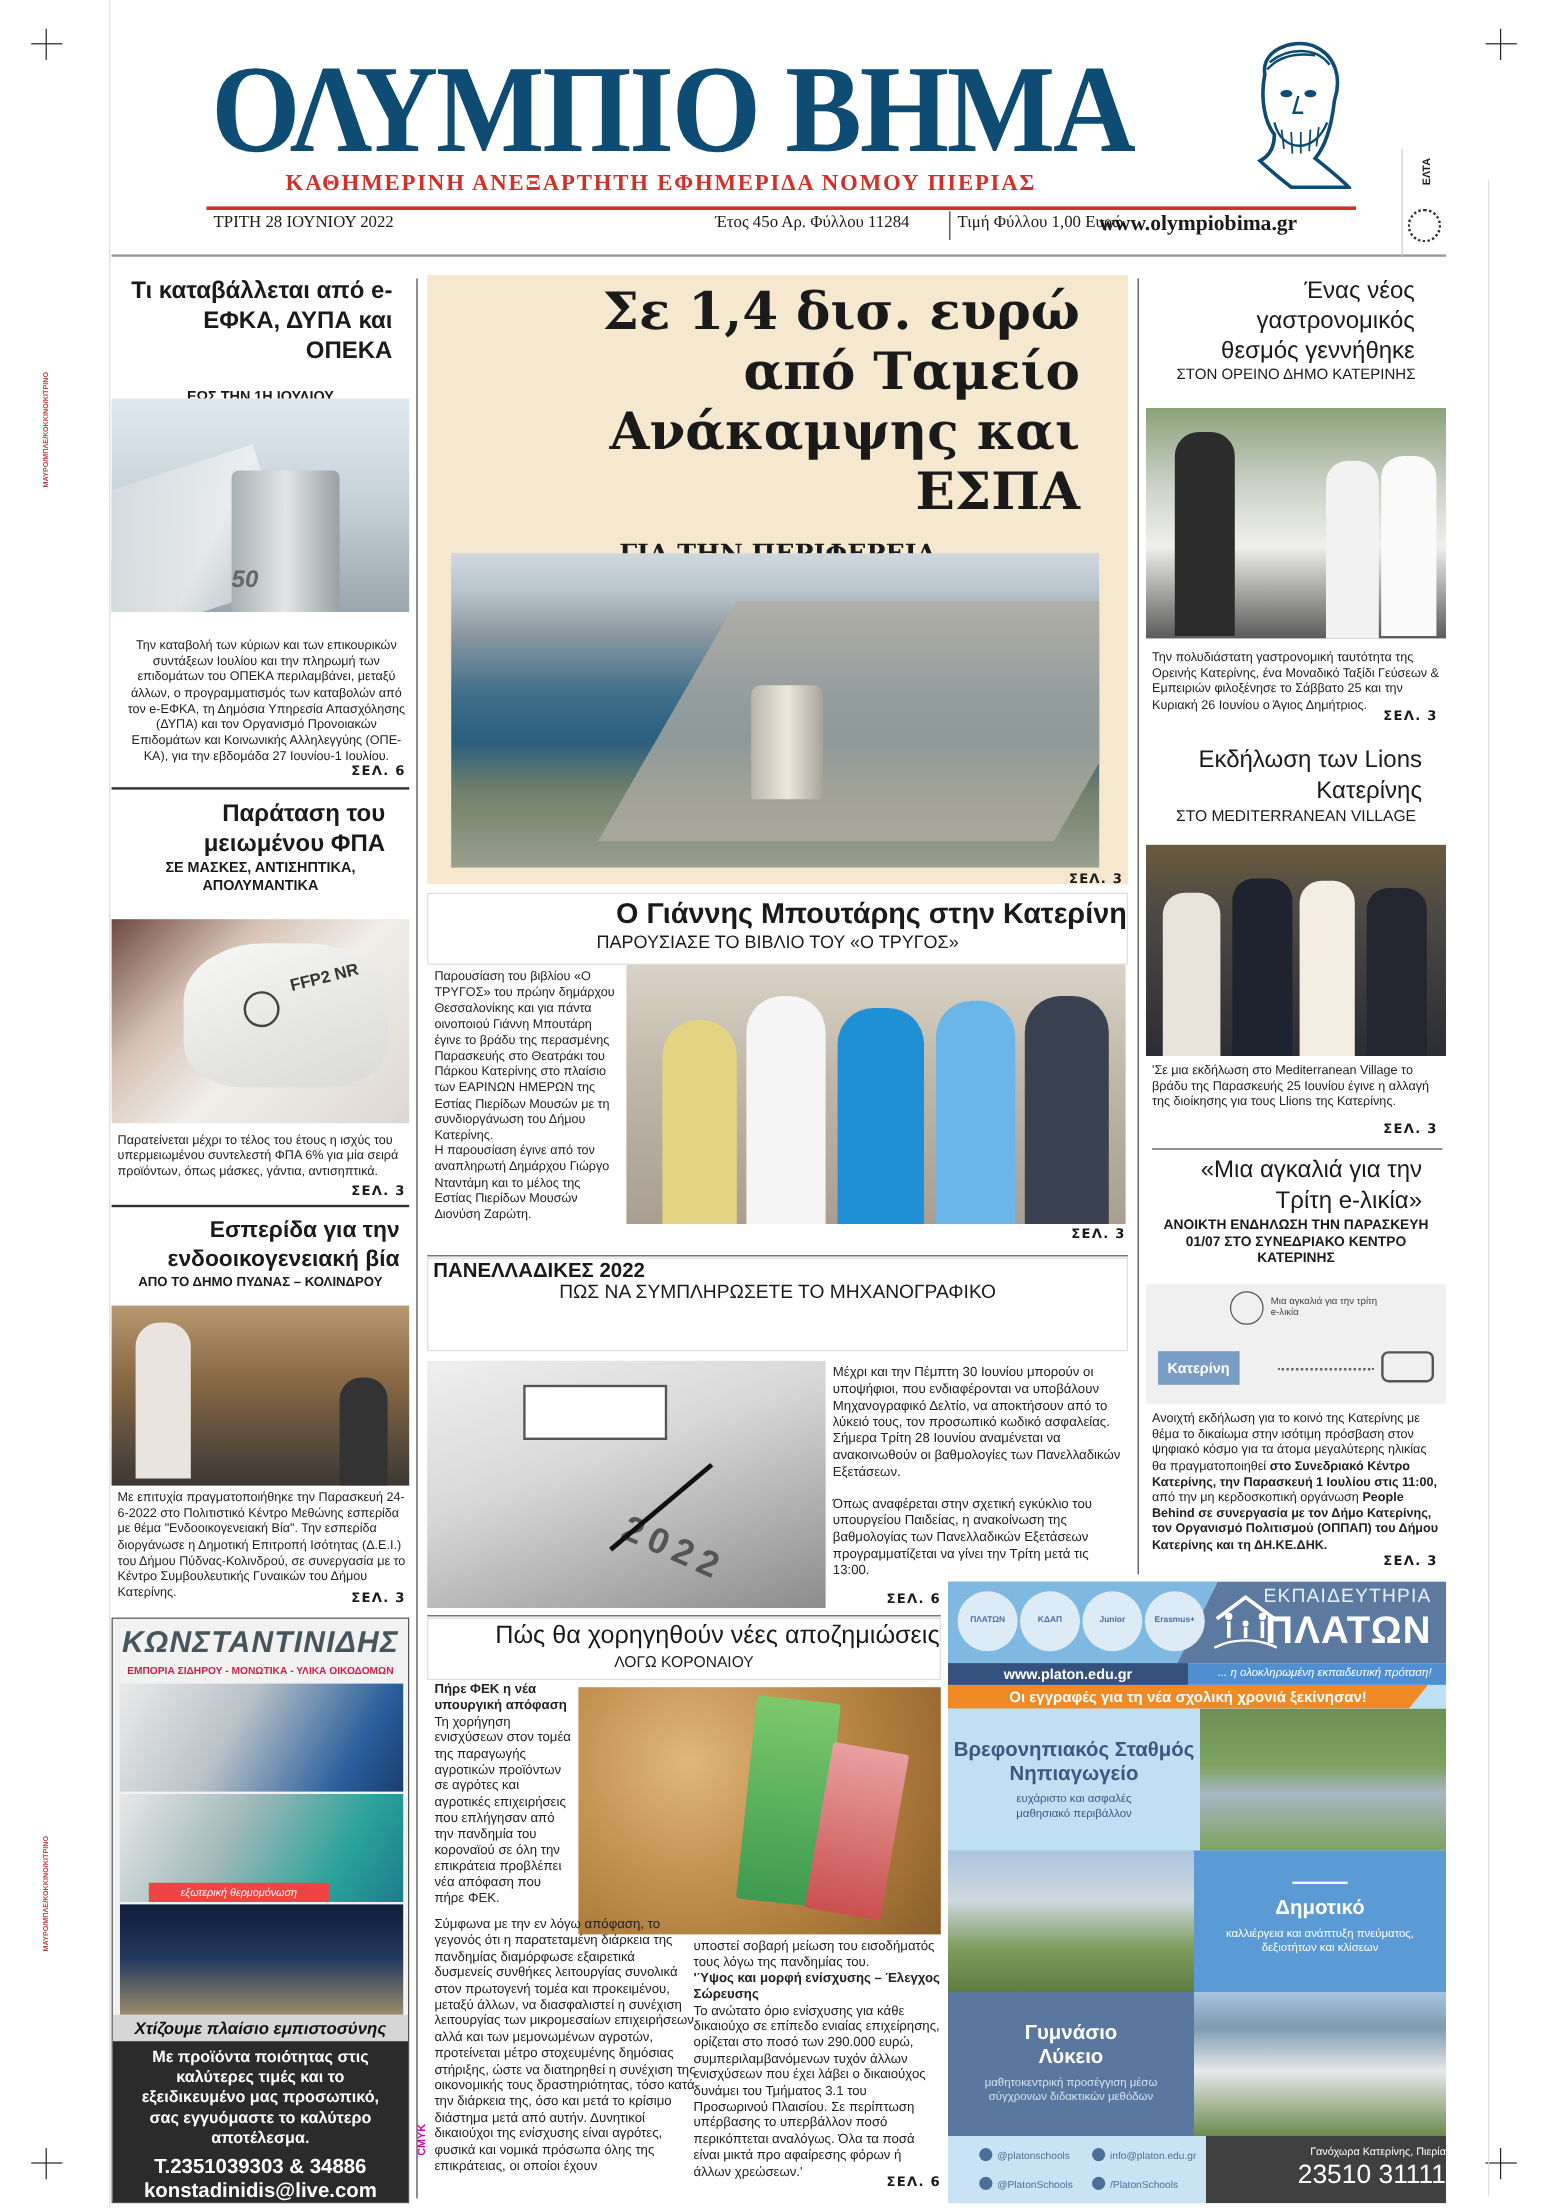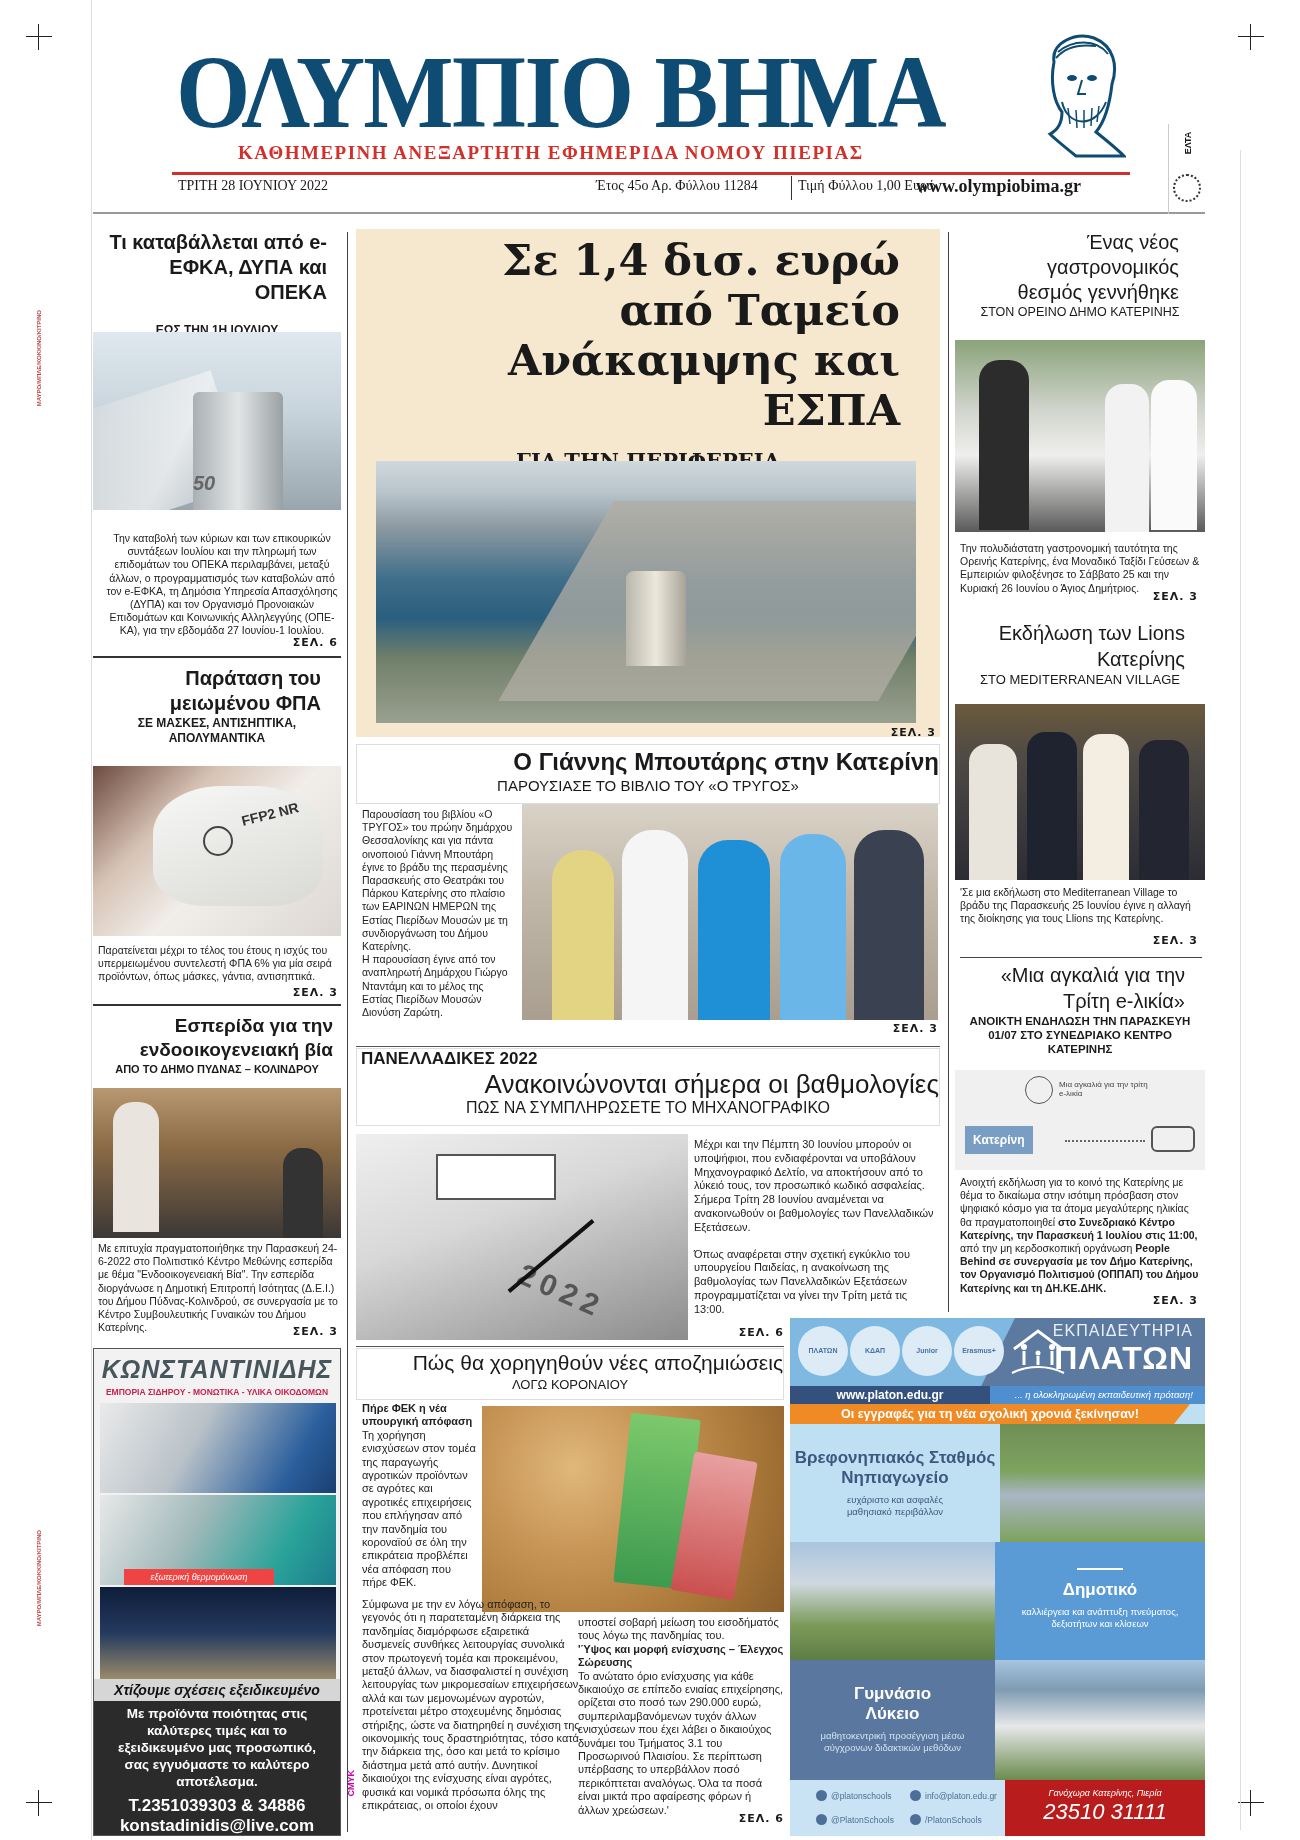--- a/index.html
+++ b/index.html
@@ -71,21 +71,21 @@
   .pad-brand { position: absolute; right: 12px; top: 22px; color: #ffffff; font-size: 32px; font-weight: bold; letter-spacing: 1px; }
   .pad-urlbar { position: absolute; left: 0; top: 68px; width: 415px; height: 18px; background: #4f8fd0; }
   .pad-urlbar .url { position: absolute; left: 0; top: 0; width: 200px; height: 18px; background: #34507c; color: #fff; font-size: 12px; font-weight: bold; text-align: center; line-height: 18px; }
   .pad-urlbar .tagline { position: absolute; right: 12px; top: 0; color: #fff; font-size: 9.5px; line-height: 18px; font-style: italic; }
   .pad-orange { position: absolute; left: 0; top: 86px; width: 400px; height: 20px; background: #f08a25; color: #fff; font-size: 12.5px; font-weight: bold; text-align: center; line-height: 20px; clip-path: polygon(0 0,100% 0,96% 100%,0 100%); }
   .pad-sec { position: absolute; text-align: center; }
   .pad-sec .t { font-size: 17px; font-weight: bold; line-height: 20px; }
   .pad-sec .s { font-size: 9.5px; line-height: 12px; margin-top: 6px; }
   .pad-img { position: absolute; }
   .pad-footer-l { position: absolute; left: 0; top: 462px; width: 215px; height: 56px; background: #c9e3f4; }
-  .pad-footer-r { position: absolute; left: 215px; top: 462px; width: 200px; height: 56px; background: #b91c1c; color: #fff; text-align: center; font-style: italic; }
+  .pad-footer-r { position: absolute; left: 215px; top: 462px; width: 200px; height: 56px; background: #404040; color: #fff; text-align: right; }
   .soc { position: absolute; font-size: 8.5px; color: #4d6e96; white-space: nowrap; }
   .soc i { display: inline-block; width: 11px; height: 11px; border-radius: 50%; background: #4d6e96; margin-right: 4px; vertical-align: -2px; }
 
   .cmyk { position: absolute; font-size: 9px; font-weight: bold; writing-mode: vertical-rl; transform: rotate(180deg); }
 </style>
 </head>
 <body>
 
 <div class="crop" style="left:26px;top:24px;"></div>
 <div class="crop" style="left:1238px;top:24px;"></div>
@@ -164,21 +164,21 @@
 
 <div class="abs kad">
   <div class="kad-logo">ΚΩΝΣΤΑΝΤΙΝΙΔΗΣ</div>
   <div class="kad-tag">ΕΜΠΟΡΙΑ ΣΙΔΗΡΟΥ - ΜΟΝΩΤΙΚΑ - ΥΛΙΚΑ ΟΙΚΟΔΟΜΩΝ</div>
   <div class="kad-photos">
     <div class="kad-photo" style="top:0;height:90px;background:linear-gradient(120deg,#eaeaea 0%,#b9c2c8 40%,#2a5e9c 80%,#1a3f70 100%);"></div>
     <div class="kad-photo" style="top:92px;height:90px;background:linear-gradient(120deg,#e8e8e8 0%,#9fb8b9 40%,#2aa39a 75%,#1c7d8c 100%);"></div>
     <div class="kad-band" style="top:166px;">εξωτερική θερμομόνωση</div>
     <div class="kad-photo" style="top:184px;height:92px;background:linear-gradient(180deg,#0e1d3a 0%,#243a5e 50%,#9a8b6a 100%);"></div>
   </div>
-  <div class="kad-slogan">Χτίζουμε σχέσεις εξειδικευμένο</div>
+  <div class="kad-slogan">Χτίζουμε πλαίσιο εμπιστοσύνης</div>
   <div class="kad-dark">
     <div class="msg" style="padding:4px 10px 0;">Με προϊόντα ποιότητας στις καλύτερες τιμές και το εξειδικευμένο μας προσωπικό, σας εγγυόμαστε το καλύτερο αποτέλεσμα.</div>
     <div class="tel">Τ.2351039303 &amp; 34886</div>
     <div class="mail">konstadinidis@live.com</div>
   </div>
 </div>
 
 <div class="vline" style="left:347px;top:232px;height:1600px;background:#444;width:1px;"></div>
 <div class="vline" style="left:948px;top:232px;height:1080px;background:#444;width:1px;"></div>
 
@@ -205,21 +205,20 @@
   <div class="p" style="left:100px;width:66px;height:190px;background:#f5f5f5;"></div>
   <div class="p" style="left:176px;width:72px;height:180px;background:#1f8fd6;"></div>
   <div class="p" style="left:258px;width:66px;height:186px;background:#6bb6e8;"></div>
   <div class="p" style="left:332px;width:70px;height:190px;background:#3a4252;"></div>
 </div>
 <div class="abs sel" style="left:840px;top:1022px;width:98px;">ΣΕΛ. 3</div>
 <div class="rule" style="left:356px;top:1046px;width:584px;height:1px;background:#555;"></div>
 
 <div class="abs" style="left:356px;top:1048px;width:584px;height:78px;border:1px solid #ddd;">
   <div style="font-size:17px;font-weight:bold;padding-left:4px;line-height:20px;">ΠΑΝΕΛΛΑΔΙΚΕΣ 2022</div>
-  <div class="head-xl" style="font-size:26px;line-height:30px;font-weight:normal;">Ανακοινώνονται σήμερα οι βαθμολογίες</div>
   <div class="kicker" style="font-size:16px;font-weight:normal;">ΠΩΣ ΝΑ ΣΥΜΠΛΗΡΩΣΕΤΕ ΤΟ ΜΗΧΑΝΟΓΡΑΦΙΚΟ</div>
 </div>
 <div class="photo ph-exam" style="left:356px;top:1134px;width:332px;height:206px;">
   <div style="position:absolute;left:80px;top:20px;width:120px;height:46px;background:#fff;border:2px solid #555;"></div>
   <div style="position:absolute;left:160px;top:140px;font-size:30px;font-weight:bold;color:#555;transform:rotate(24deg);letter-spacing:6px;">2022</div>
   <div style="position:absolute;left:140px;top:120px;width:110px;height:4px;background:#111;transform:rotate(-40deg);"></div>
 </div>
 <div class="abs body-text" style="left:694px;top:1138px;width:244px;font-size:11px;line-height:13.8px;">
   <div>Μέχρι και την Πέμπτη 30 Ιουνίου μπορούν οι υποψήφιοι, που ενδιαφέρονται να υποβάλουν Μηχανογραφικό Δελτίο, να αποκτήσουν από το λύκειό τους, τον προσωπικό κωδικό ασφαλείας. Σήμερα Τρίτη 28 Ιουνίου αναμένεται να ανακοινωθούν οι βαθμολογίες των Πανελλαδικών Εξετάσεων.</div>
   <div style="margin-top:13px;">Όπως αναφέρεται στην σχετική εγκύκλιο του υπουργείου Παιδείας, η ανακοίνωση της βαθμολογίας των Πανελλαδικών Εξετάσεων προγραμματίζεται να γίνει την Τρίτη μετά τις 13:00.</div>

